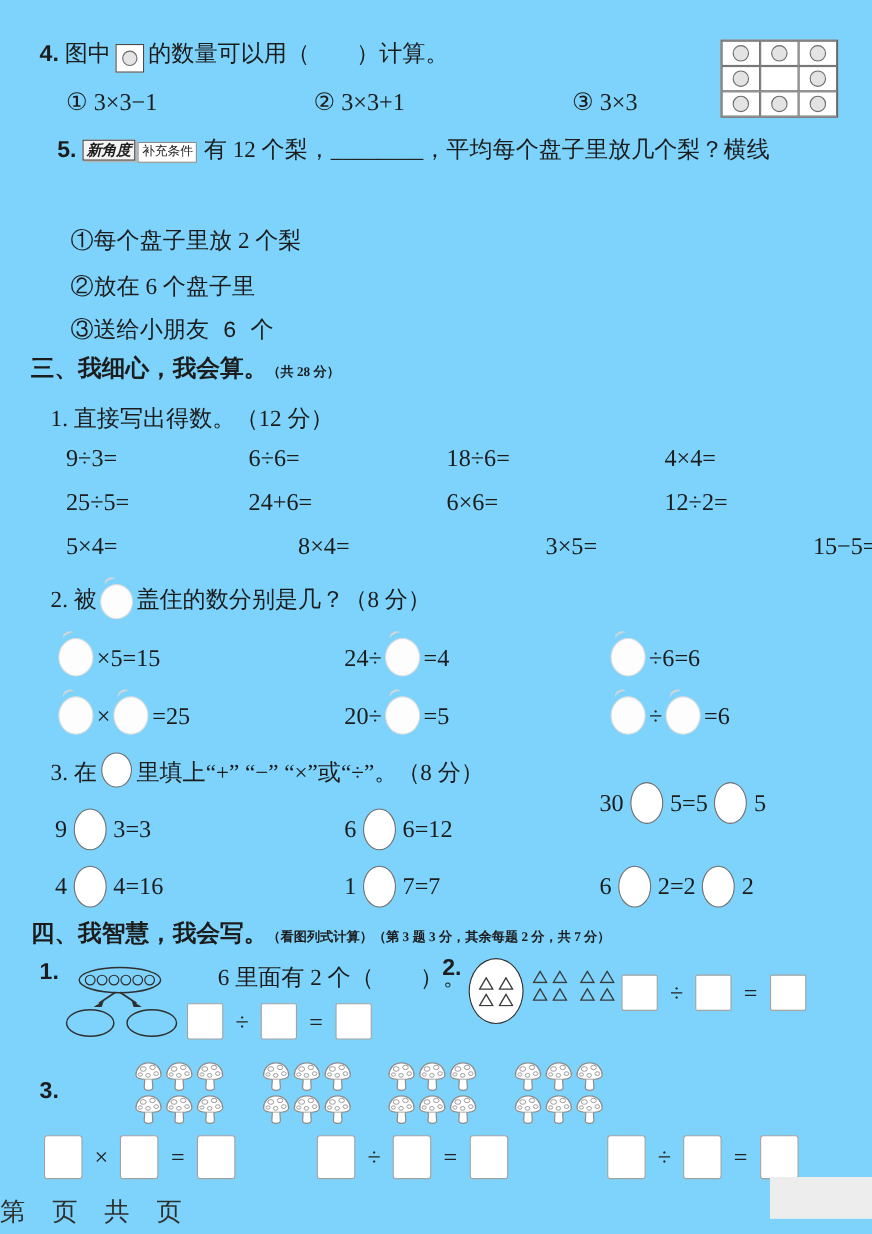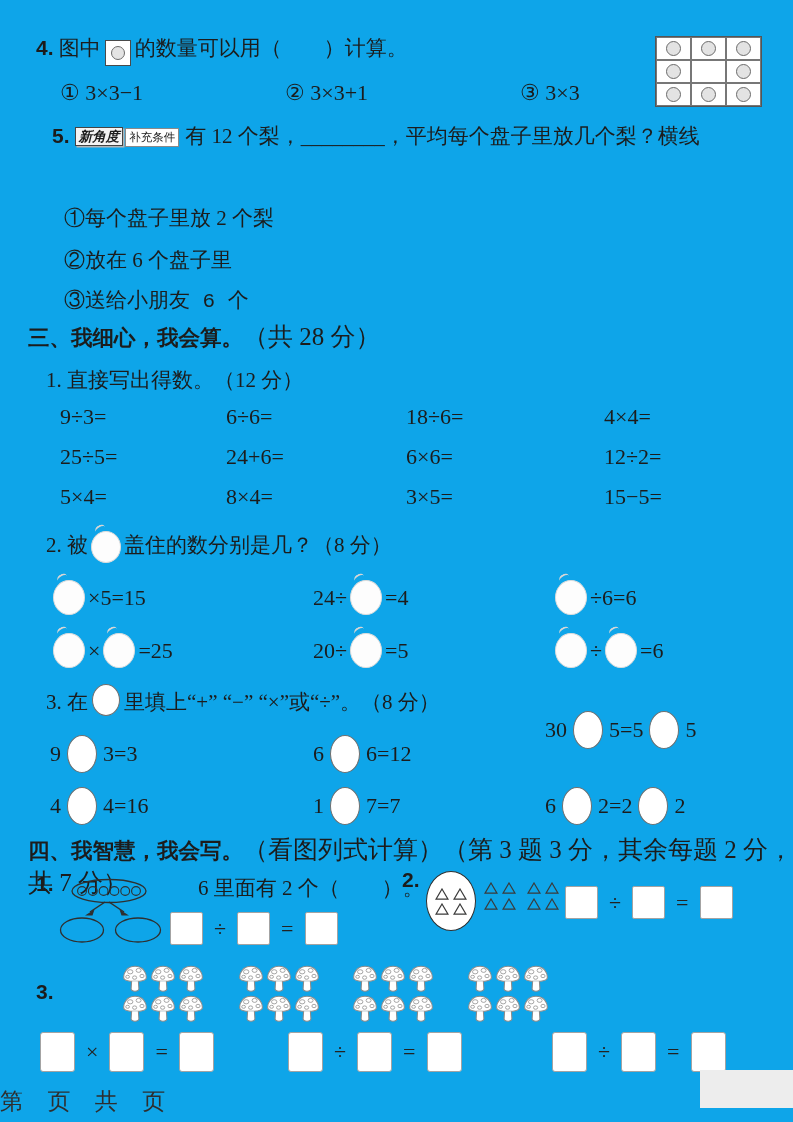--- a/index.html
+++ b/index.html
@@ -1,25 +1,25 @@
 <!DOCTYPE html>
 <html><head>
 <meta charset="utf-8">
 <style>
   html,body{margin:0;padding:0;background:#e8e8e8;}
   .page{
-    position:relative;width:793px;height:1122px;margin:0 auto;background:#0ea5e9;
+    position:relative;width:793px;height:1122px;margin:0 auto;background:#7dd3fc;
     font-family:"Liberation Serif","DejaVu Serif",serif;color:#1c1c1c;overflow:hidden;
   }
   .abs{position:absolute;}
   .qnum{font-family:"Liberation Sans","DejaVu Sans",sans-serif;font-weight:700;font-size:21px;}
   .btxt{font-size:21px;line-height:28px;}
   .eqtxt{font-size:22px;}
   .sec-title{font-family:"Liberation Sans","DejaVu Sans",sans-serif;font-weight:700;font-size:21.5px;}
-  .sec-score{font-family:"Liberation Serif","DejaVu Serif",serif;font-weight:400;font-size:25px;}
+  .sec-score{font-family:"Liberation Serif","DejaVu Serif",serif;font-weight:700;font-size:12px;}
 
   
   .boxcircle{display:inline-flex;width:24px;height:24px;border:1.5px solid #4a4a4a;
     align-items:center;justify-content:center;vertical-align:-5px;margin:0 4px;background:#fff;}
   .boxcircle i{display:block;width:12px;height:12px;border:1.3px solid #6b6b6b;border-radius:50%;background:#e4e4e4;}
 
   
   .dotgrid{display:grid;grid-template-columns:repeat(3,35px);grid-auto-rows:23px;border:1.5px solid #555;background:#fff;}
   .dotgrid .cell{border:0.8px solid #777;display:flex;align-items:center;justify-content:center;}
   .dotgrid .dot{width:13px;height:13px;border:1.3px solid #6b6b6b;border-radius:50%;background:#e3e3e3;}
@@ -142,21 +142,21 @@
     <span>6÷6=</span>
     <span>18÷6=</span>
     <span>4×4=</span>
   </div>
   <div class="abs eqtxt" style="left:60px;top:444px;width:710px;display:grid;grid-template-columns:166px 180px 198px 1fr;">
     <span>25÷5=</span>
     <span>24+6=</span>
     <span>6×6=</span>
     <span>12÷2=</span>
   </div>
-  <div class="abs eqtxt" style="left:60px;top:484px;width:710px;display:grid;grid-template-columns:166px 180px 198px 1fr;">
+  <div class="abs eqtxt" style="left:60px;top:484px;width:710px;display:grid;grid-template-columns:166px 180px 198px 1fr;gap:45px;">
     <span>5×4=</span>
     <span>8×4=</span>
     <span>3×5=</span>
     <span>15−5=</span>
   </div>
 
   <div class="abs btxt" style="left:46px;top:531px;">
     <span>2. 被</span><span class="peach" style="width:28px;height:30px;"></span><span>盖住的数分别是几？（8 分）</span>
   </div>
 

